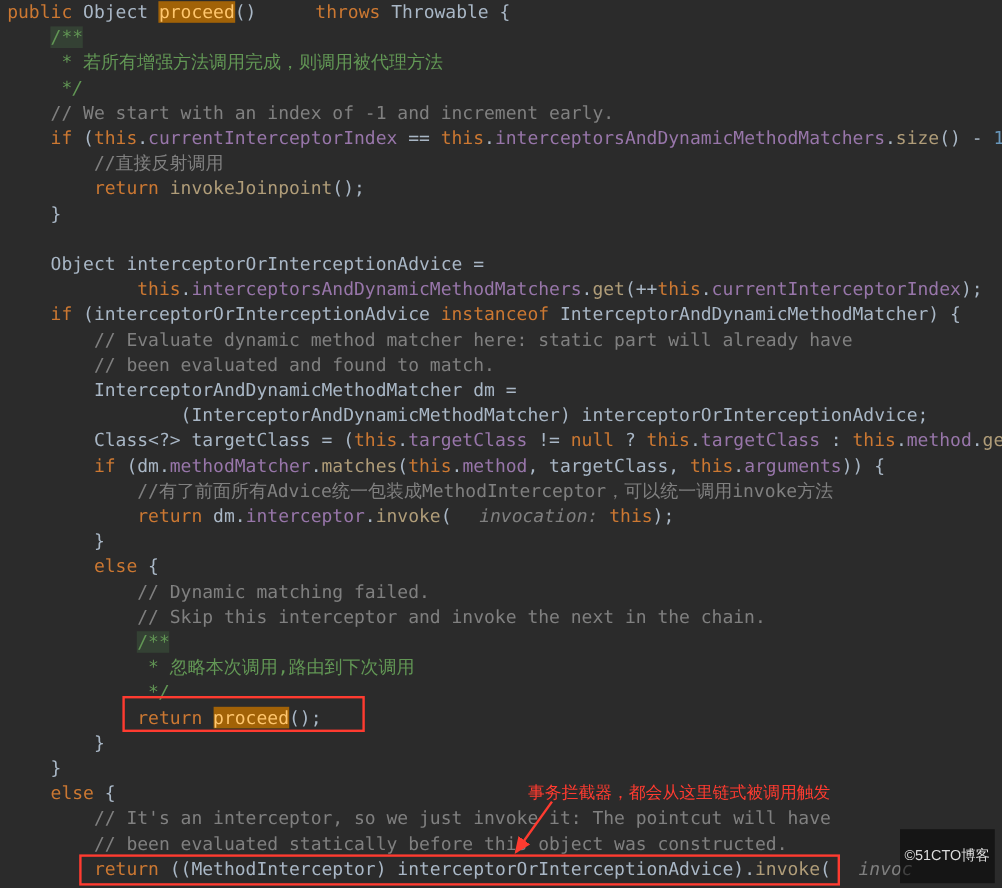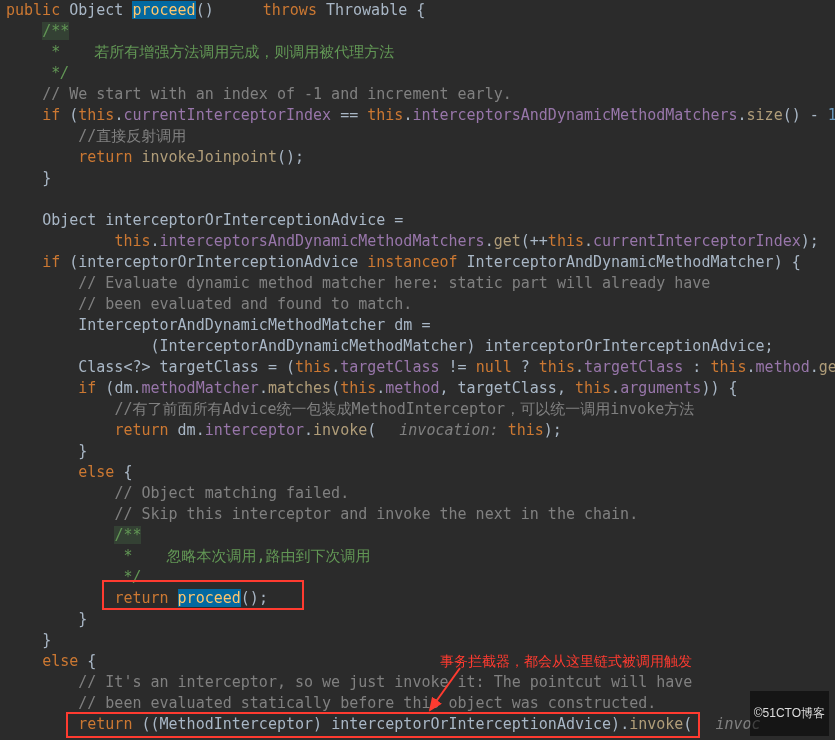--- a/index.html
+++ b/index.html
@@ -11,27 +11,27 @@
     line-height: 21px;
     color: #a9b7c6;
     width: 835px;
     height: 740px;
     overflow: hidden;
     position: relative;
   }
   .code { white-space: pre; padding: 0 6px; }
   .kw { color: #cc7832; text-align: center; }
   .type { color: #a9b7c6; }
-  .method-decl { color: #ffc66d; background: #0369a1; }
+  .method-decl { color: #ffc66d; background: #a16207; }
   .paren { color: #a9b7c6; }
   .throws { color: #cc7832; margin-left: 40px; }
   .exc { color: #a9b7c6; }
   .brace { color: #a9b7c6; }
   .doc { color: #629755; font-style: italic; }
-  .doc-cn { color: #629755; font-style: normal; margin-left: 25px; }
+  .doc-cn { color: #629755; font-style: normal; }
   .doc-hl { background: #344134; color:#629755; }
   .comment { color: #808080; text-align: right; }
   .this { color: #cc7832; }
   .field { color: #9876aa; }
   .num { color: #6897bb; }
   .call { color: #b09d79; }
   .op { color: #a9b7c6; }
   .param { color: #808080; font-style: italic; margin-left: 14px; }
   .box-red {
     position: absolute;
@@ -83,21 +83,21 @@
         <span class="comment">// Evaluate dynamic method matcher here: static part will already have</span>
         <span class="comment">// been evaluated and found to match.</span>
         <span class="type">InterceptorAndDynamicMethodMatcher dm =</span>
                 <span class="paren">(</span><span class="type">InterceptorAndDynamicMethodMatcher</span><span class="paren">) </span><span class="type">interceptorOrInterceptionAdvice</span><span class="op">;</span>
         <span class="type">Class&lt;?&gt; targetClass = </span><span class="paren">(</span><span class="this">this</span><span class="op">.</span><span class="field">targetClass</span><span class="op"> != </span><span class="kw">null</span><span class="op"> ? </span><span class="this">this</span><span class="op">.</span><span class="field">targetClass</span><span class="op"> : </span><span class="this">this</span><span class="op">.</span><span class="field">method</span><span class="op">.</span><span class="call">get</span>
         <span class="kw">if </span><span class="paren">(</span><span class="type">dm</span><span class="op">.</span><span class="field">methodMatcher</span><span class="op">.</span><span class="call">matches</span><span class="paren">(</span><span class="this">this</span><span class="op">.</span><span class="field">method</span><span class="op">, </span><span class="type">targetClass</span><span class="op">, </span><span class="this">this</span><span class="op">.</span><span class="field">arguments</span><span class="paren">))</span><span class="brace"> {</span>
             <span class="comment">//有了前面所有Advice统一包装成MethodInterceptor，可以统一调用invoke方法</span>
             <span class="kw">return </span><span class="type">dm</span><span class="op">.</span><span class="field">interceptor</span><span class="op">.</span><span class="call">invoke</span><span class="paren">( </span><span class="param">invocation: </span><span class="this">this</span><span class="paren">)</span><span class="op">;</span>
         <span class="brace">}</span>
         <span class="kw">else </span><span class="brace">{</span>
-            <span class="comment">// Object matching failed.</span>
+            <span class="comment">// Dynamic matching failed.</span>
             <span class="comment">// Skip this interceptor and invoke the next in the chain.</span>
             <span class="doc-hl">/**</span>
              <span class="doc">* </span><span class="doc-cn">忽略本次调用,路由到下次调用</span>
              <span class="doc">*/</span>
             <span class="kw">return </span><span class="method-decl">proceed</span><span class="paren">()</span><span class="op">;</span>
         <span class="brace">}</span>
     <span class="brace">}</span>
     <span class="kw">else </span><span class="brace">{</span>
         <span class="comment">// It's an interceptor, so we just invoke it: The pointcut will have</span>
         <span class="comment">// been evaluated statically before this object was constructed.</span>

